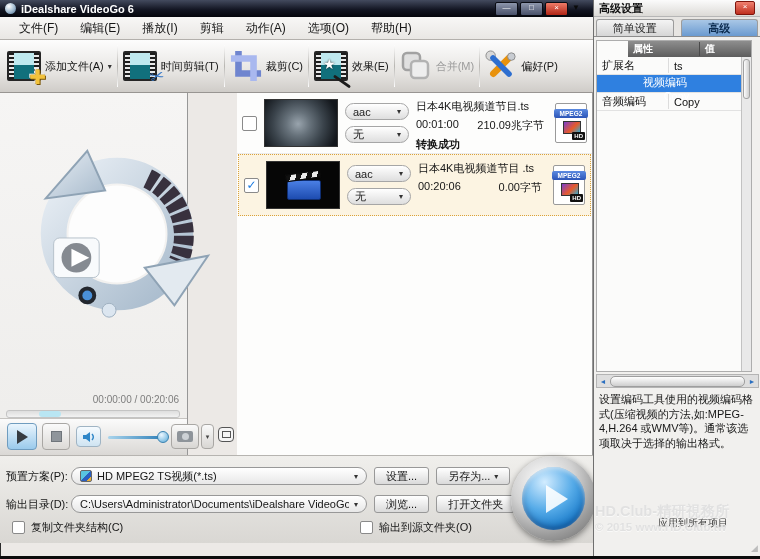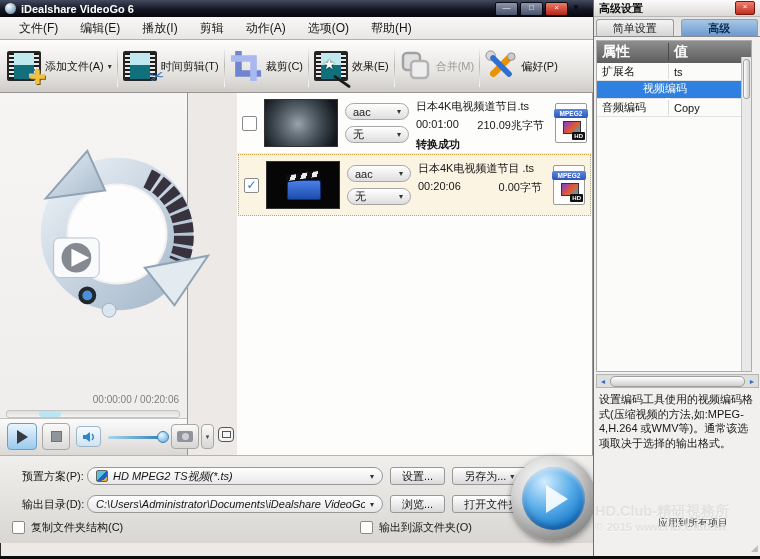--- a/index.html
+++ b/index.html
@@ -100,25 +100,25 @@
   .docicon{position:relative;width:30px;height:38px;flex:0 0 auto;background:#fff;border:1px solid #9a9a9a;border-radius:2px;}
   .docicon .band{position:absolute;left:-2px;right:-2px;top:5px;height:9px;background:linear-gradient(#5b8ae0,#2c55b8);
     border-radius:2px;color:#fff;font-size:6.5px;font-weight:bold;text-align:center;line-height:9px;}
   .docicon .art{position:absolute;left:7px;top:17px;width:16px;height:11px;
     background:linear-gradient(135deg,#7a3fd0,#e85a2a 55%,#2ab0d8);border:1px solid #333;}
   .docicon .hd{position:absolute;right:1px;bottom:2px;background:#101010;color:#fff;font-size:6px;
     font-weight:bold;padding:0 2px;border-radius:1px;line-height:8px;}
   
   .bottom{position:absolute;left:0;top:455px;width:593px;height:88px;box-sizing:border-box;
     background:linear-gradient(#f0efec,#d9d7d3);border-top:1px solid #b6b4b0;}
-  .brow{position:absolute;left:22px;display:flex;align-items:center;gap:7px;height:22px;}
+  .brow{position:absolute;left:6px;display:flex;align-items:center;gap:7px;height:22px;}
   .brow.r1{top:9px;}.brow.r2{top:37px;}
   .blabel{font-size:11px;color:#161616;white-space:nowrap;width:58px;flex:0 0 auto;}
   .combo{width:296px;height:18px;box-sizing:border-box;border:1px solid #989898;border-radius:9px;
-    background:linear-gradient(#ffffff,#e7e7e7);display:flex;align-items:center;gap:5px;padding:0 8px;font-size:11px;color:#161616;font-style:italic;}
+    background:linear-gradient(#ffffff,#e7e7e7);display:flex;align-items:center;gap:5px;padding:0 8px;font-size:11px;color:#161616;}
   .combo .ctext{white-space:nowrap;overflow:hidden;}
   .combo .dd-arrow{margin-left:auto;}
   .cicon{width:10px;height:10px;flex:0 0 auto;border-radius:2px;
     background:linear-gradient(135deg,#58c4e0 0 45%,#2a5fc0 45% 75%,#e8b03a 75%);border:1px solid #666;}
   .sbtn{height:18px;box-sizing:border-box;border:1px solid #989898;border-radius:3px;
     background:linear-gradient(#ffffff,#dadada);display:flex;align-items:center;gap:4px;
     padding:0 11px;font-size:11px;color:#161616;white-space:nowrap;}
   .brow3{position:absolute;top:64px;left:12px;display:flex;align-items:center;gap:6px;}
   .brow3b{position:absolute;top:64px;left:360px;display:flex;align-items:center;gap:6px;}
   .cbx2{width:13px;height:13px;background:#fff;border:1px solid #8a8a8a;border-radius:2px;box-sizing:border-box;}
@@ -144,22 +144,22 @@
   .rp-title{font-size:11px;font-weight:bold;color:#111;}
   .rp-close{margin-left:auto;width:18px;height:12px;border-radius:2px;border:1px solid #7e150c;
     background:linear-gradient(#f08170,#bf2f1e);color:#fff;font-size:8px;line-height:10px;text-align:center;}
   .rp-tabs{display:flex;height:20px;padding:2px 2px 0;gap:7px;box-sizing:border-box;
     background:#e7e5e2;border-bottom:1px solid #8c8c8c;}
   .rp-tab{flex:1;font-size:11px;text-align:center;line-height:17px;color:#222;box-sizing:border-box;
     border:1px solid #9c9c9c;border-bottom:none;border-radius:3px 3px 0 0;background:linear-gradient(#f4f4f4,#d6d6d6);}
   .rp-tab.active{background:linear-gradient(#a9c7e6,#6a9ad0);font-weight:bold;color:#0c2c50;}
   .rp-tablewrap{position:absolute;left:2px;top:40px;width:156px;height:332px;box-sizing:border-box;
     background:#fbfbfa;border:1px solid #adadad;}
-  .rp-thead{display:flex;height:22px;background:linear-gradient(#8e8e8e,#5d5d5d);color:#fff;
-    font-size:14px;font-weight:bold;align-items:center;}
+  .rp-thead{display:flex;height:16px;background:linear-gradient(#8e8e8e,#5d5d5d);color:#fff;
+    font-size:10px;font-weight:bold;align-items:center;margin-left:31px;}
   .rp-thead .c1{width:72px;padding-left:5px;border-right:1px solid #4a4a4a;box-sizing:border-box;}
   .rp-thead .c2{flex:1;padding-left:5px;}
   .rp-trow{display:flex;height:17px;align-items:center;font-size:11px;color:#111;border-bottom:1px solid #e2e2e2;}
   .rp-trow .c1{width:72px;padding-left:5px;border-right:1px solid #dcdcdc;box-sizing:border-box;white-space:nowrap;}
   .rp-trow .c2{flex:1;padding-left:5px;white-space:nowrap;}
   .rp-trow.selected{background:#2f80e0;color:#fff;flex-direction:column;}
   .rp-trow.selected .c1{border-right-color:#2f80e0;}
   .rp-vscroll{position:absolute;right:0;top:16px;bottom:0;width:9px;background:#e9e9e9;border-left:1px solid #c2c2c2;}
   .rp-vthumb{position:absolute;left:1px;right:1px;top:2px;height:40px;border-radius:3px;
     background:linear-gradient(90deg,#fdfdfd,#cfcfcf);border:1px solid #a2a2a2;box-sizing:border-box;}

